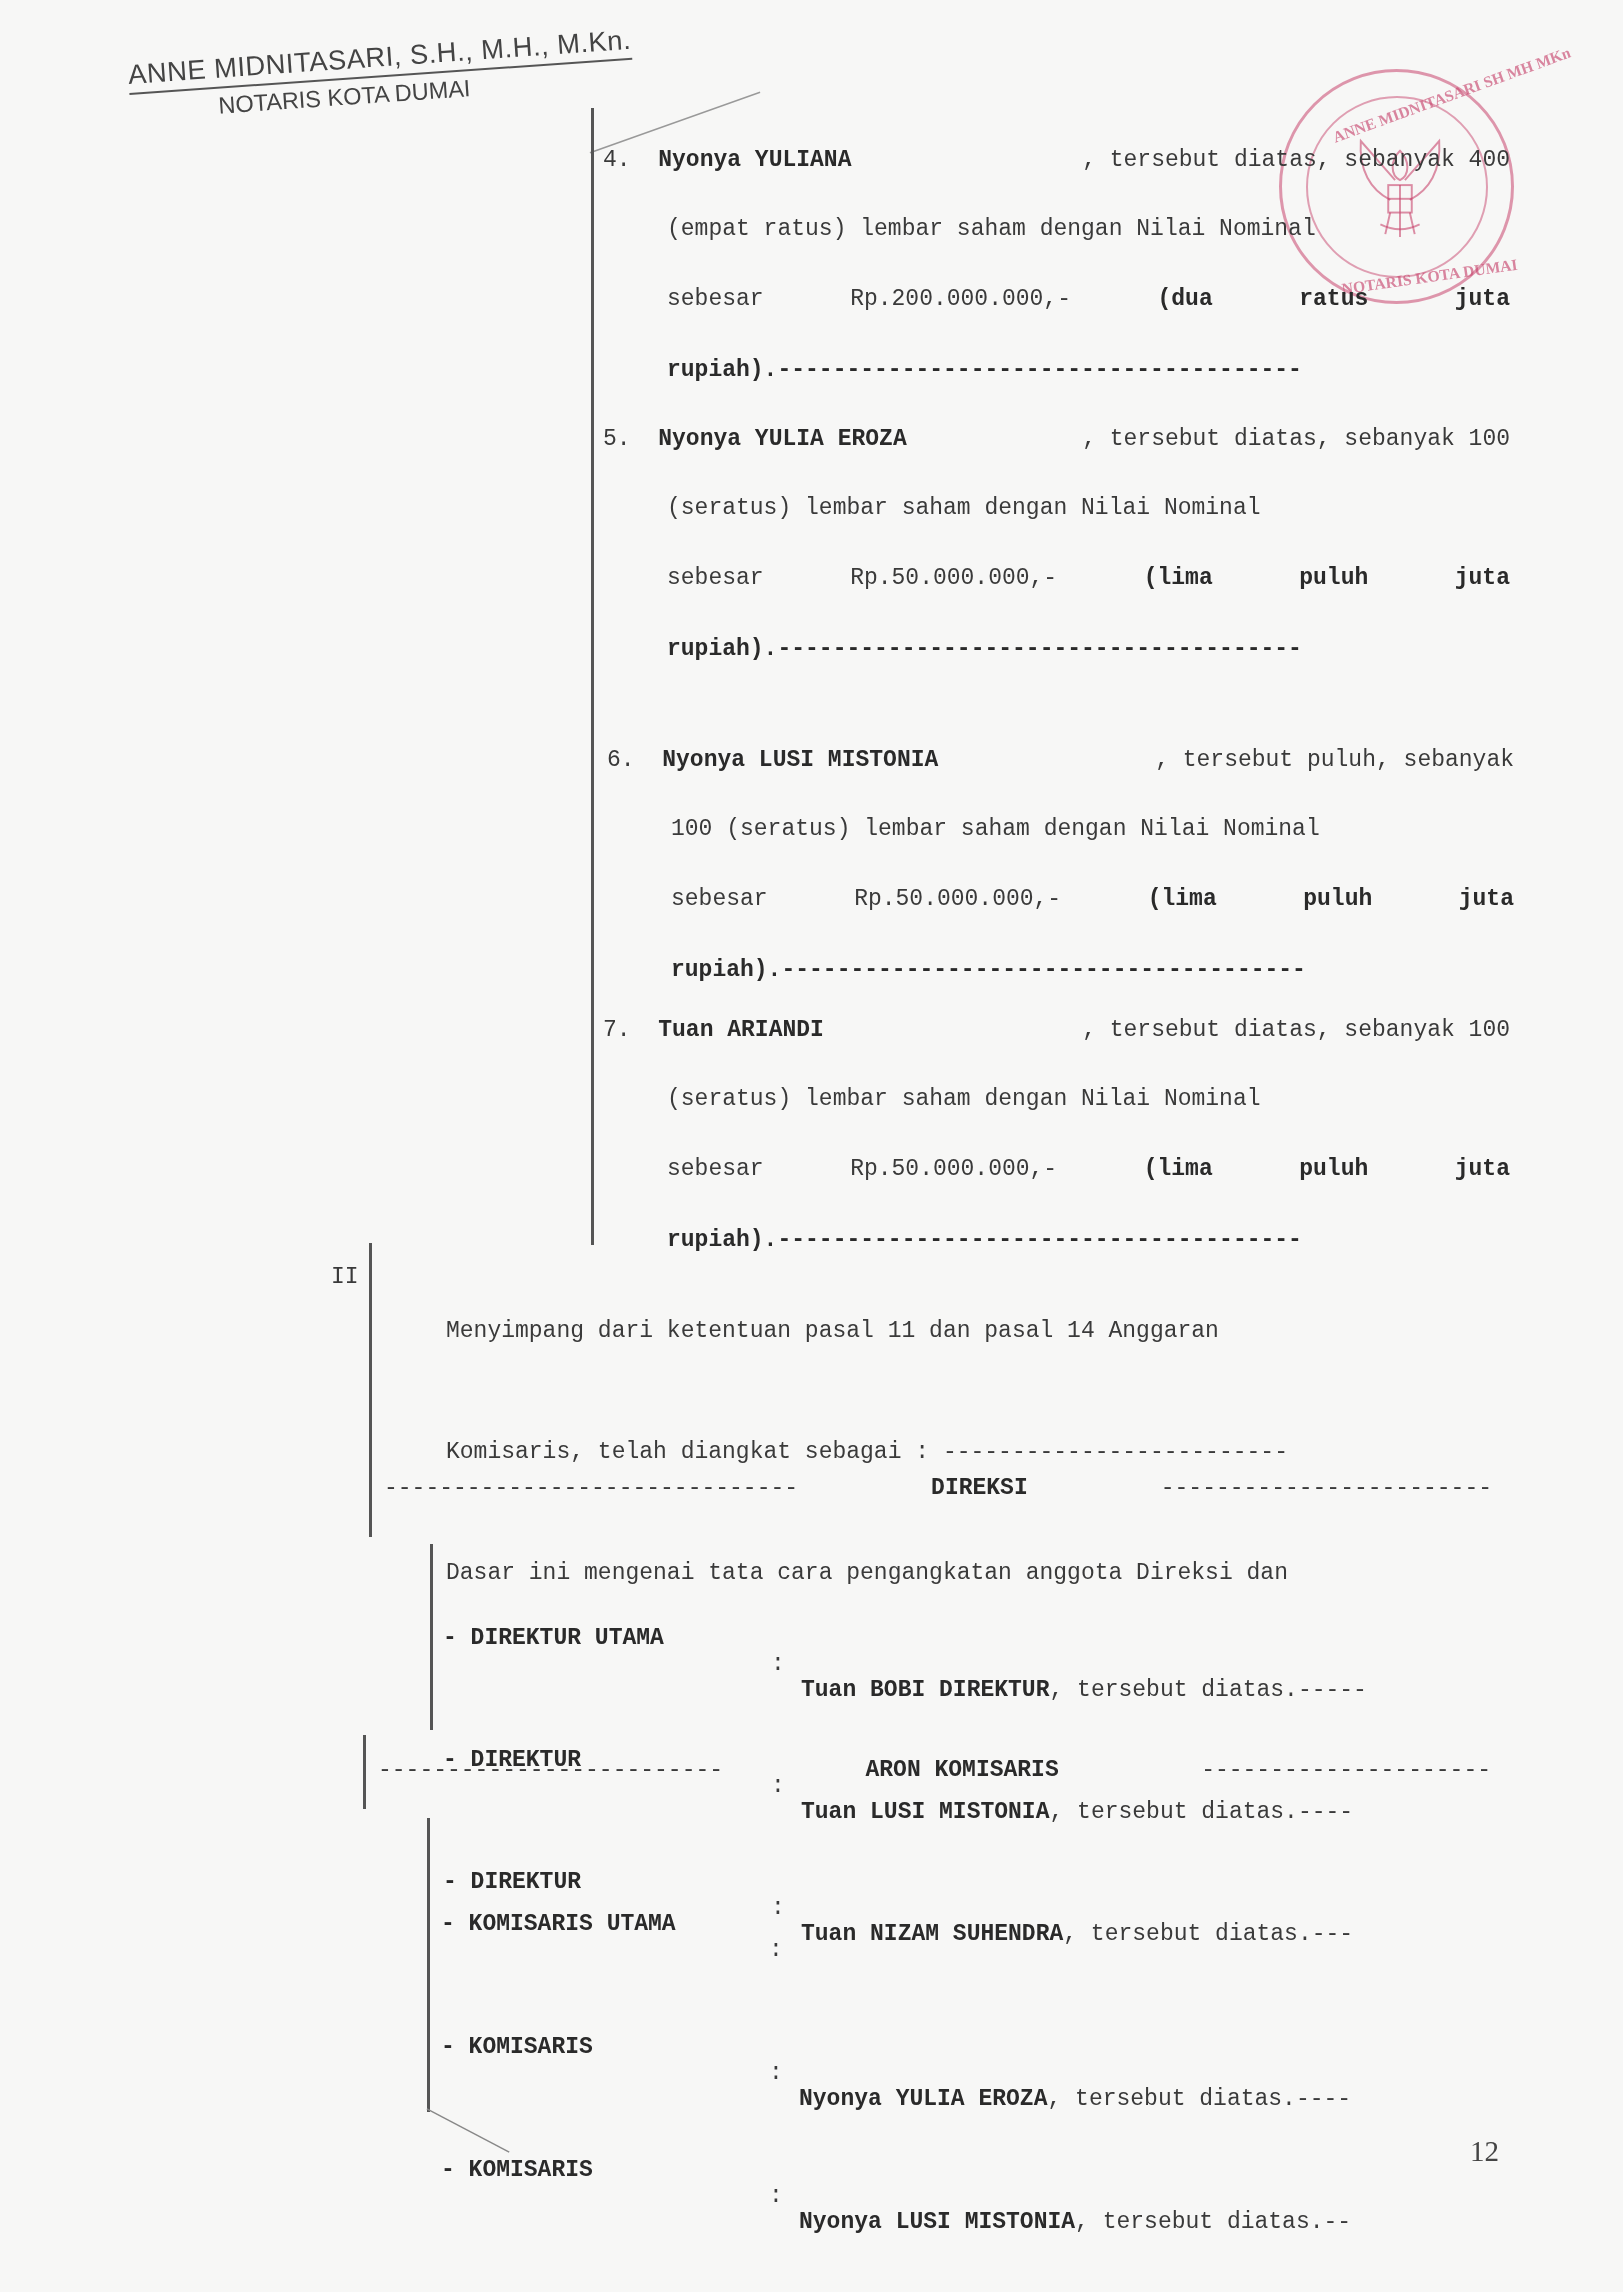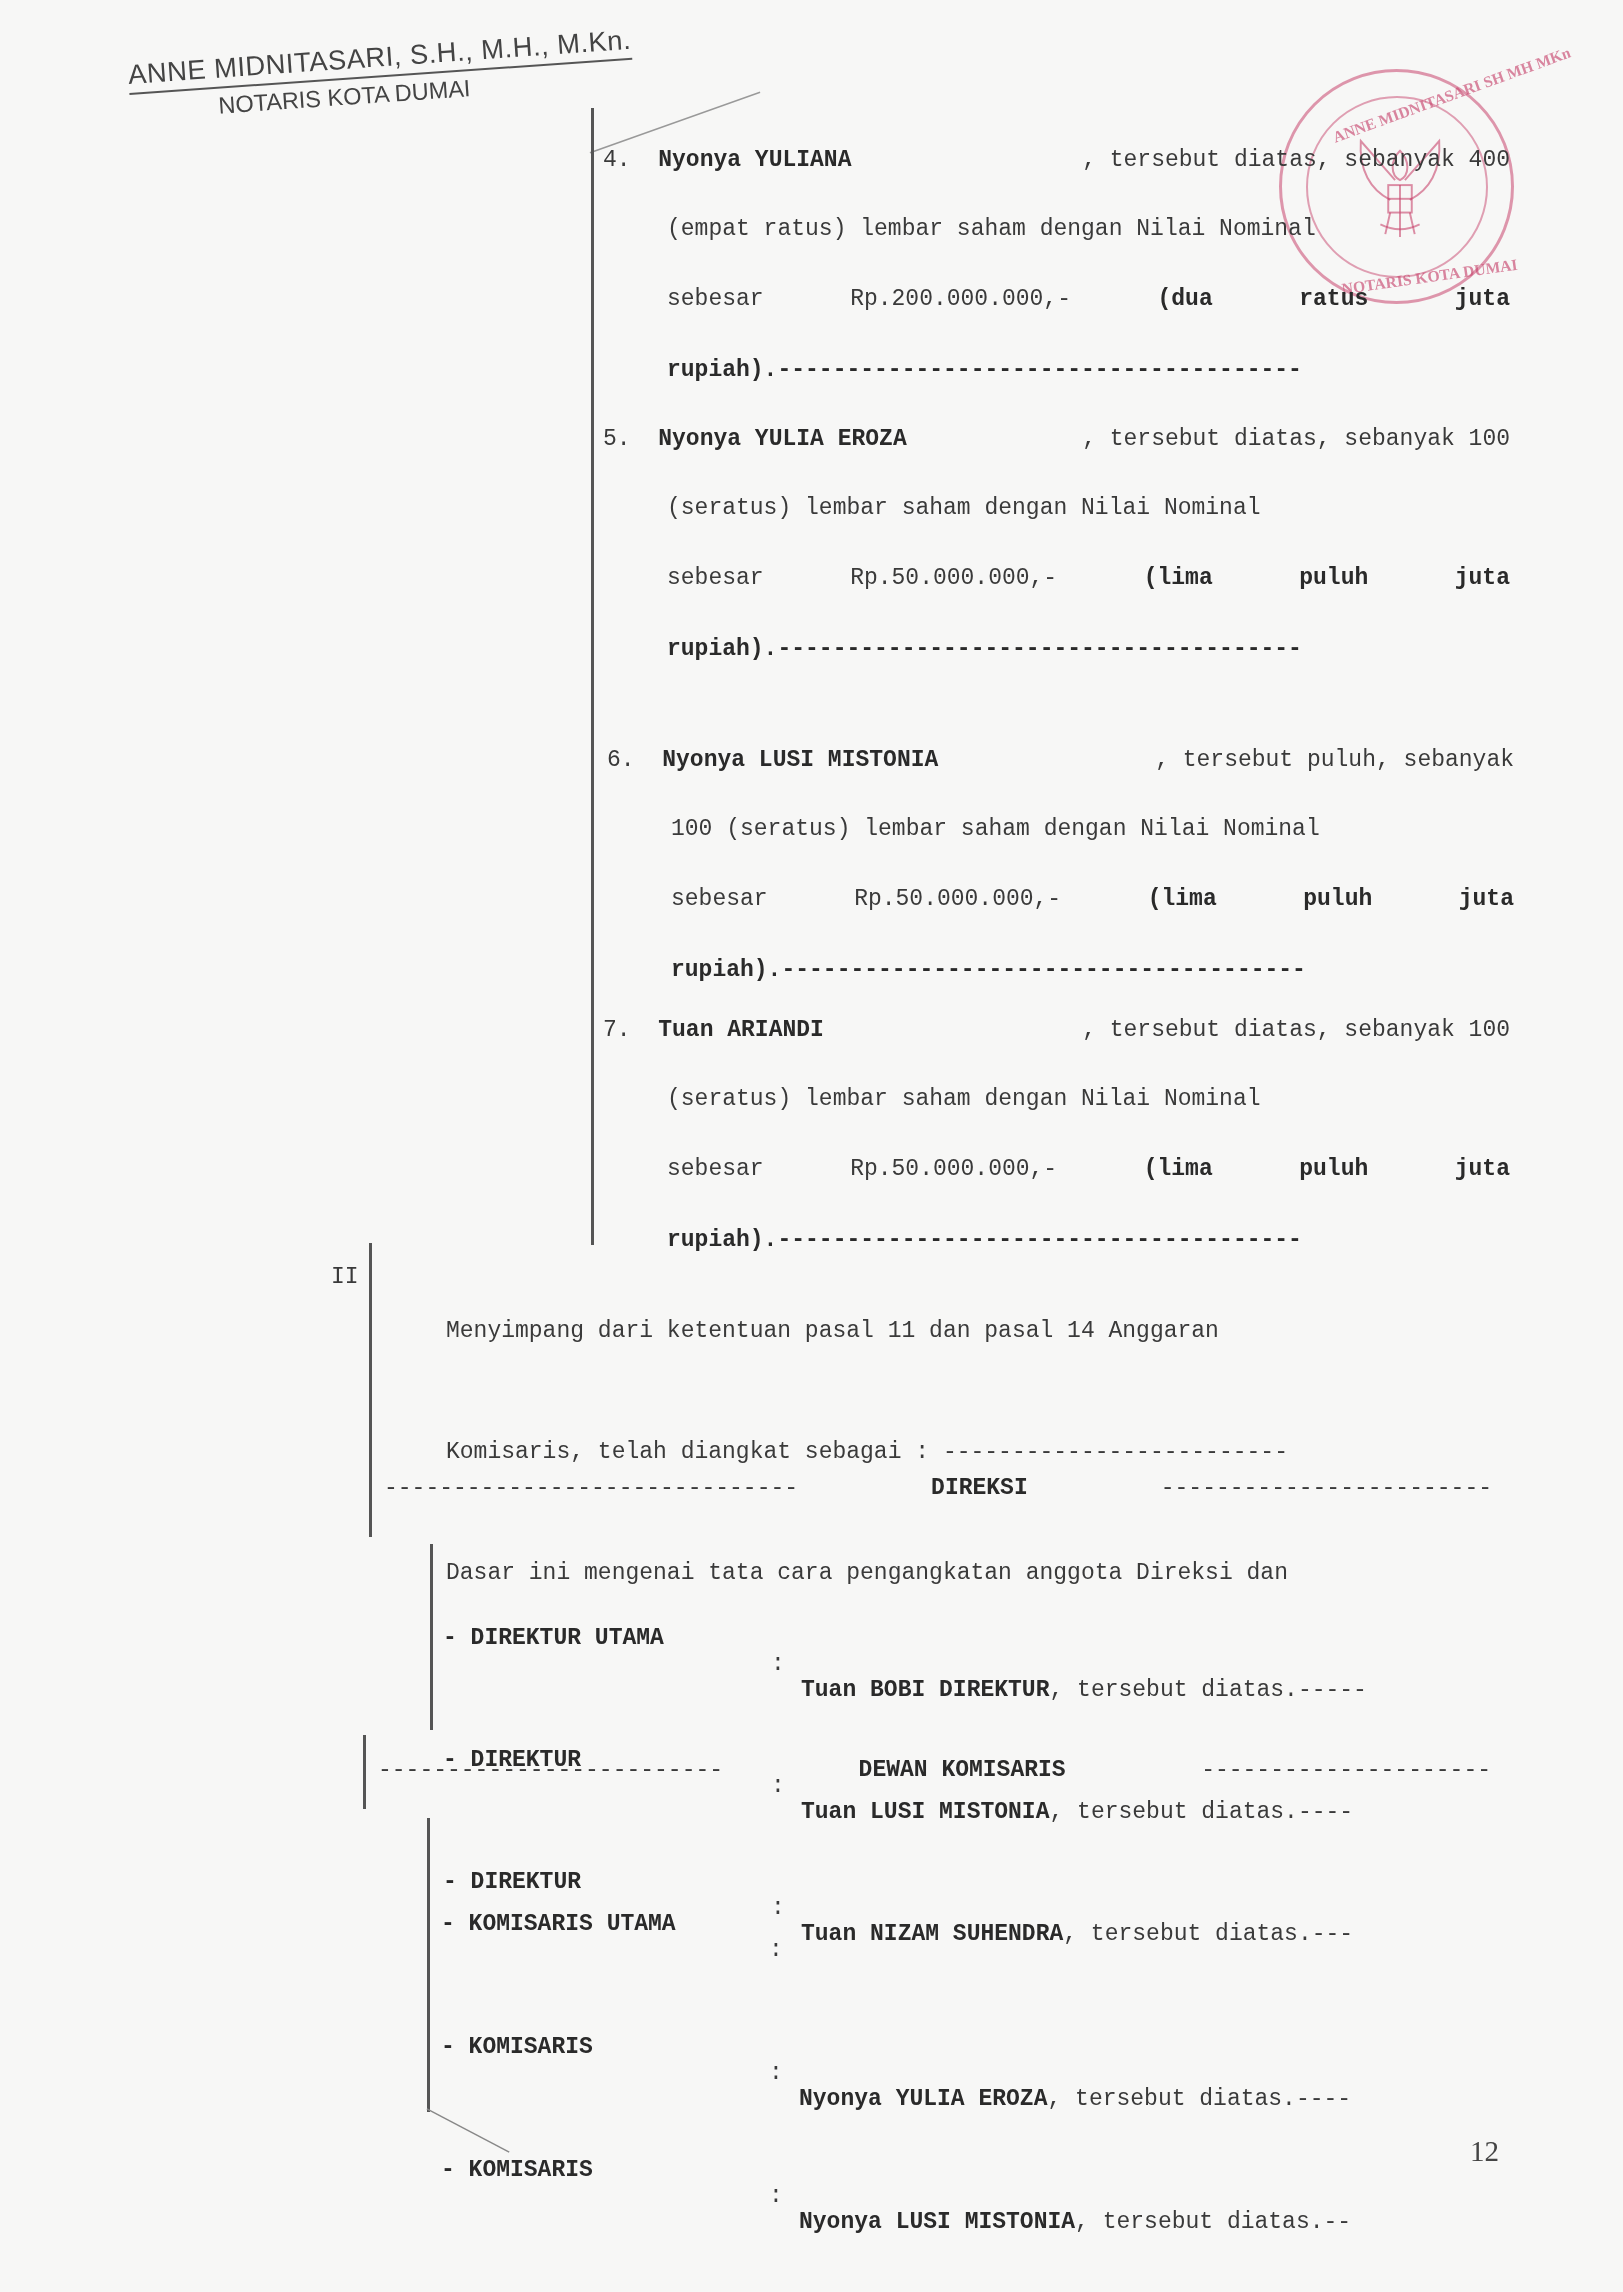--- a/index.html
+++ b/index.html
@@ -168,21 +168,21 @@
   <div style="position:relative;height:70px">
     <span class="b abs" style="left:0">- DIREKTUR</span>
     <span class="abs" style="left:328px">:</span>
     <span class="abs" style="left:358px"><span class="b">Tuan</span> <span class="b">NIZAM SUHENDRA</span><span>, tersebut diatas.---</span></span>
   </div>
 </div>
 
 <div class="vline" style="left:363px;top:1735px;height:74px;"></div>
 <div class="abs mono" style="left:378px;top:1757px;width:1113px;display:flex;justify-content:space-between;">
   <span>-------------------------</span>
-  <span class="b">DEWAN KOMISARIS</span>
+  <span class="b">ARON KOMISARIS</span>
   <span>---------------------</span>
 </div>
 
 <div class="vline" style="left:427px;top:1818px;height:294px;"></div>
 <svg class="abs" style="left:421px;top:2107px" width="98" height="49" viewBox="0 0 100 50">
   <line x1="6" y1="2" x2="90" y2="46" stroke="#888" stroke-width="1.5"></line>
 </svg>
 
 <div class="abs mono" style="left:441px;top:1833px;width:1059px;">
   <div style="position:relative;height:71px">

